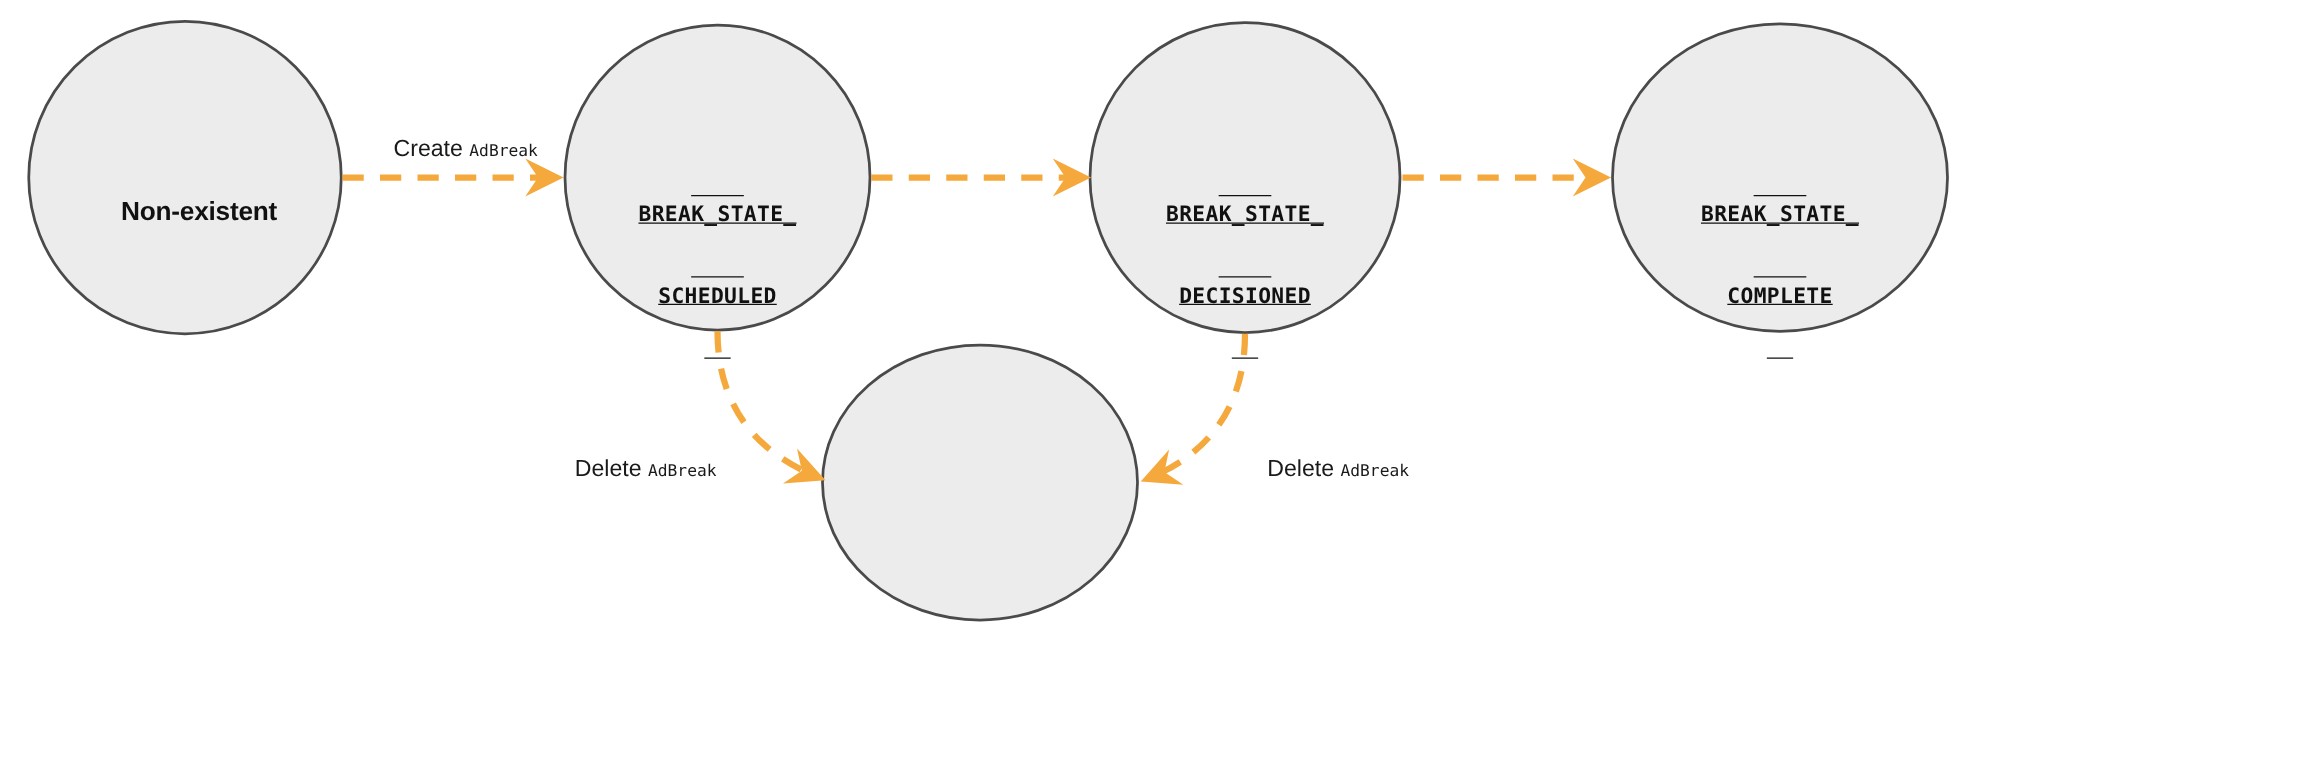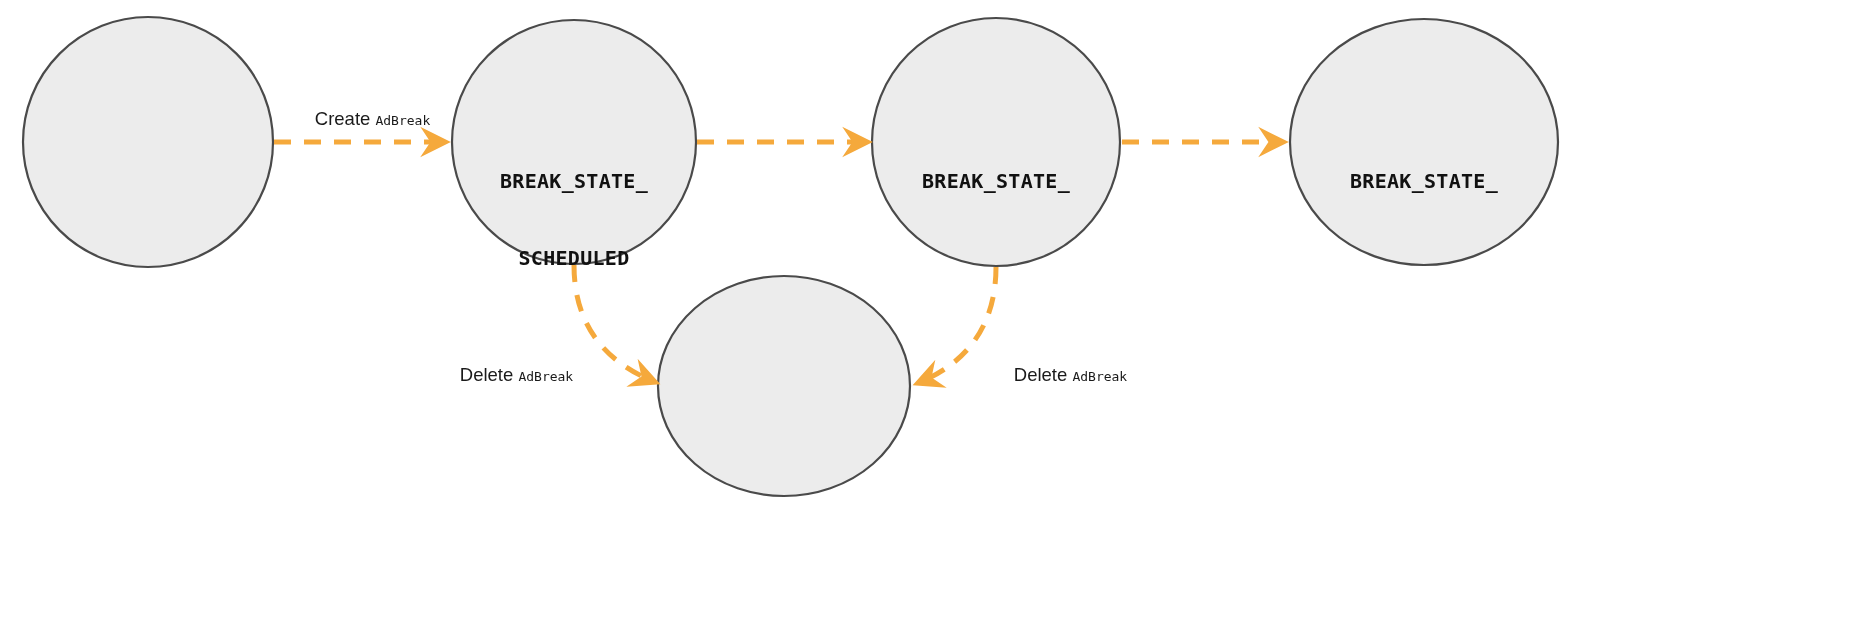--- a/index.html
+++ b/index.html
@@ -40,22 +40,23 @@
     pointer-events: none;
     white-space: pre;
   }
   .node-label.sans {
     font-family: "Liberation Sans", sans-serif;
     font-size: 21px;
     letter-spacing: -0.2px;
   }
   .node-label.mono {
     font-family: "DejaVu Sans Mono", "Liberation Mono", monospace;
-    font-size: 20px;
+    font-size: 17px;
     letter-spacing: 0.3px;
+    text-decoration: underline;
   }
   .edge-label {
     position: absolute;
     color: #1a1a1a;
     line-height: 1.33;
     white-space: pre;
   }
   .edge-label .ln-sans {
     font-family: "Liberation Sans", sans-serif;
     font-size: 18.5px;
@@ -89,32 +90,37 @@
 
     <path d="M 697 142 L 867 142" fill="none" stroke="#f5a93c" stroke-width="5" stroke-dasharray="17 13" stroke-linecap="butt" marker-end="url(#arrow-open)"></path>
 
     <path d="M 1122 142 L 1283 142" fill="none" stroke="#f5a93c" stroke-width="5" stroke-dasharray="17 13" stroke-linecap="butt" marker-end="url(#arrow-open)"></path>
 
     <path d="M 574 265 C 574 320, 600 360, 655 382" fill="none" stroke="#f5a93c" stroke-width="5" stroke-dasharray="17 13" stroke-linecap="butt" marker-end="url(#arrow-open)"></path>
 
     <path d="M 996 267 C 996 322, 970 362, 918 383" fill="none" stroke="#f5a93c" stroke-width="5" stroke-dasharray="17 13" stroke-linecap="butt" marker-end="url(#arrow-open)"></path>
   </svg>
 
+  <div class="node-label sans" style="left:48px; top:130px; width:200px;">
+    <span>Non-existent</span>
+  </div>
 
   <div class="node-label mono" style="left:454px; top:118px; width:240px;">
     <div>BREAK_STATE_</div>
     <div>SCHEDULED</div>
   </div>
 
   <div class="node-label mono" style="left:876px; top:118px; width:240px;">
     <div>BREAK_STATE_</div>
+    <div>DECISIONED</div>
   </div>
 
   <div class="node-label mono" style="left:1304px; top:118px; width:240px;">
     <div>BREAK_STATE_</div>
+    <div>COMPLETE</div>
   </div>
 
 
   <div class="edge-label" style="left:297px; top:86px;">
     <span class="ln-sans" style="display:inline;">Create </span><span class="ln-mono" style="display:inline;">AdBreak</span>
   </div>
 
 
 
   <div class="edge-label" style="left:442px; top:342px;">

